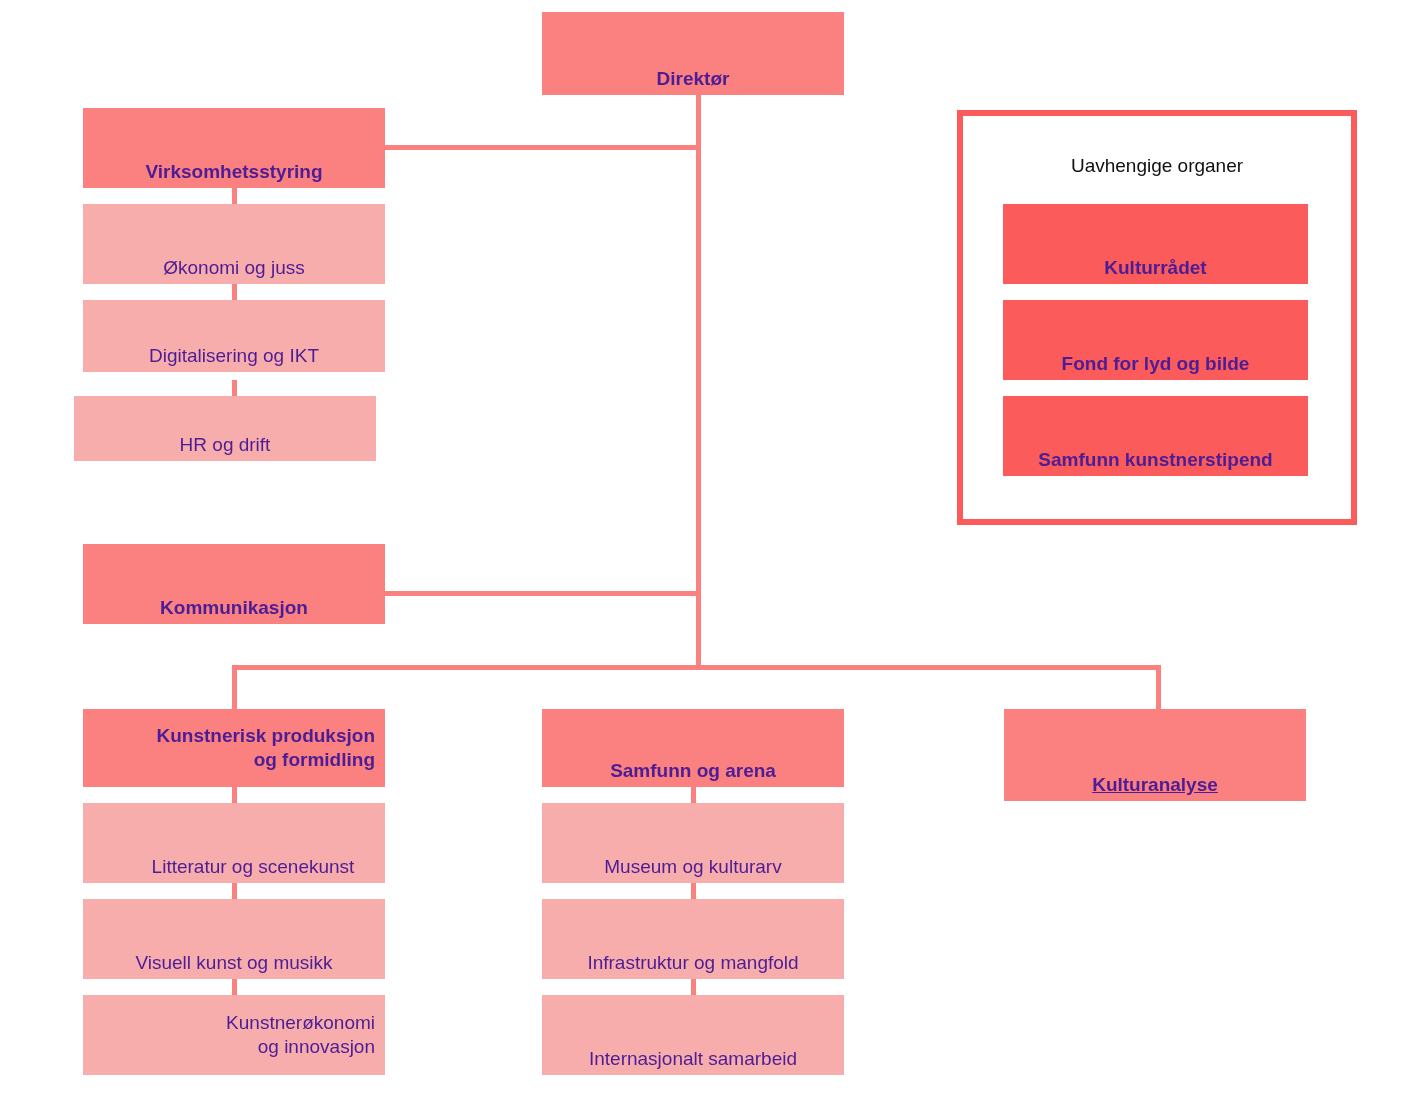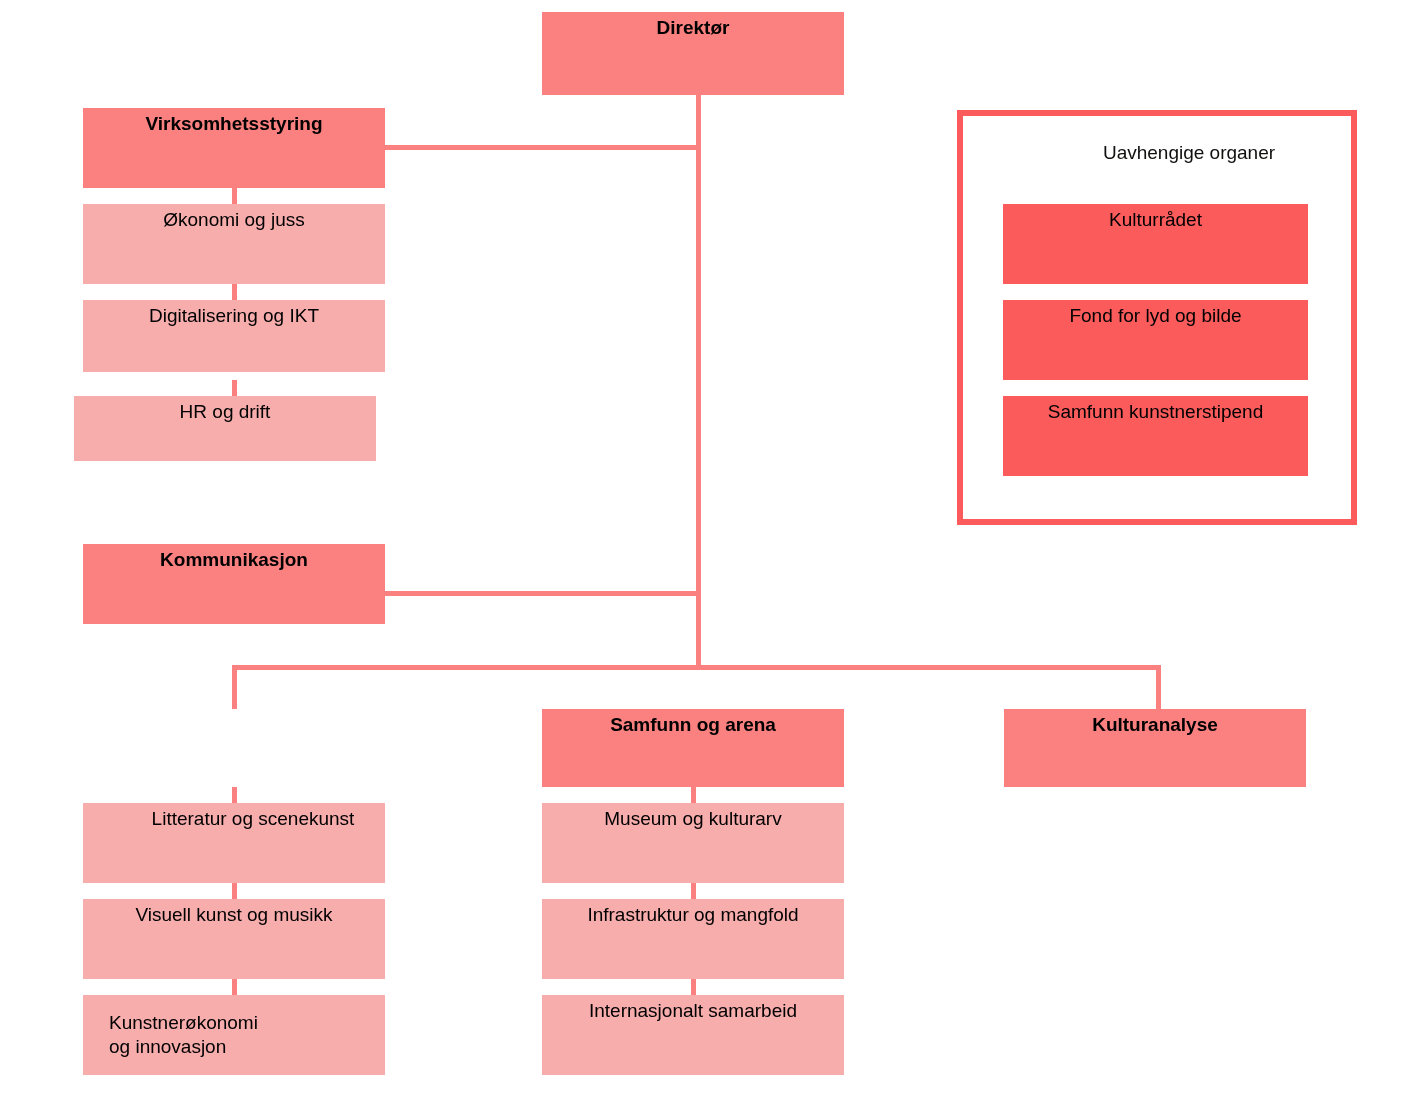--- a/index.html
+++ b/index.html
@@ -22,41 +22,41 @@
   
   .line {
     position: absolute;
     background: #fb8080;
   }
 
   
   .box {
     position: absolute;
     display: flex;
-    align-items: flex-start;
+    align-items: flex-end;
     justify-content: center;
     text-align: center;
-    color: #000000;
+    color: #4c1d95;
     box-sizing: border-box;
     padding: 4px 10px;
     line-height: 1.25;
   }
   .box.head {
     background: #fb8080;
     font-weight: bold;
     font-size: 19px;
   }
   .box.sub {
     background: #f8adad;
     font-weight: normal;
     font-size: 19px;
   }
   .box.organ {
     background: #fb5b5b;
-    font-weight: normal;
+    font-weight: bold;
     font-size: 19px;
   }
 
   
   .panel {
     position: absolute;
     border: 6px solid #fb5b5b;
     background: #ffffff;
     box-sizing: border-box;
   }
@@ -110,20 +110,24 @@
     <span>Digitalisering og IKT</span>
   </div>
   <div class="box sub" style="left:74px; top:396px; width:302px; height:65px;">
     <span>HR og drift</span>
   </div>
 
   <div class="box head" style="left:83px; top:544px; width:302px; height:80px;">
     <span>Kommunikasjon</span>
   </div>
 
+  <div class="box head" style="left:83px; top:709px; width:302px; height:78px; flex-direction:column;">
+    <span>Kunstnerisk produksjon</span>
+    <span>og formidling</span>
+  </div>
   <div class="box sub" style="left:83px; top:803px; width:302px; height:80px;padding-left:48px;">
     <span>Litteratur og scenekunst</span>
   </div>
   <div class="box sub" style="left:83px; top:899px; width:302px; height:80px;">
     <span>Visuell kunst og musikk</span>
   </div>
   <div class="box sub" style="left:83px; top:995px; width:302px; height:80px; flex-direction:column;padding-left:26px;">
     <span>Kunstnerøkonomi</span>
     <span>og innovasjon</span>
   </div>
@@ -134,27 +138,27 @@
   <div class="box sub" style="left:542px; top:803px; width:302px; height:80px;">
     <span>Museum og kulturarv</span>
   </div>
   <div class="box sub" style="left:542px; top:899px; width:302px; height:80px;">
     <span>Infrastruktur og mangfold</span>
   </div>
   <div class="box sub" style="left:542px; top:995px; width:302px; height:80px;">
     <span>Internasjonalt samarbeid</span>
   </div>
 
-  <div class="box head" style="left:1004px; top:709px; width:302px; height:78px;">
+  <div class="box head" style="left:1004px; top:709px; width:302px; height:92px;text-decoration:underline;">
     <span>Kulturanalyse</span>
   </div>
 
   <div class="panel" style="left:957px; top:110px; width:400px; height:415px;">
   </div>
-  <div class="panel-title" style="left:957px; top:142px; width:400px;padding-left:32px;">Uavhengige organer</div>
+  <div class="panel-title" style="left:957px; top:155px; width:400px;">Uavhengige organer</div>
 
   <div class="box organ" style="left:1003px; top:204px; width:305px; height:80px;">
     <span>Kulturrådet</span>
   </div>
   <div class="box organ" style="left:1003px; top:300px; width:305px; height:80px;">
     <span>Fond for lyd og bilde</span>
   </div>
   <div class="box organ" style="left:1003px; top:396px; width:305px; height:80px;">
     <span>Samfunn kunstnerstipend</span>
   </div>

